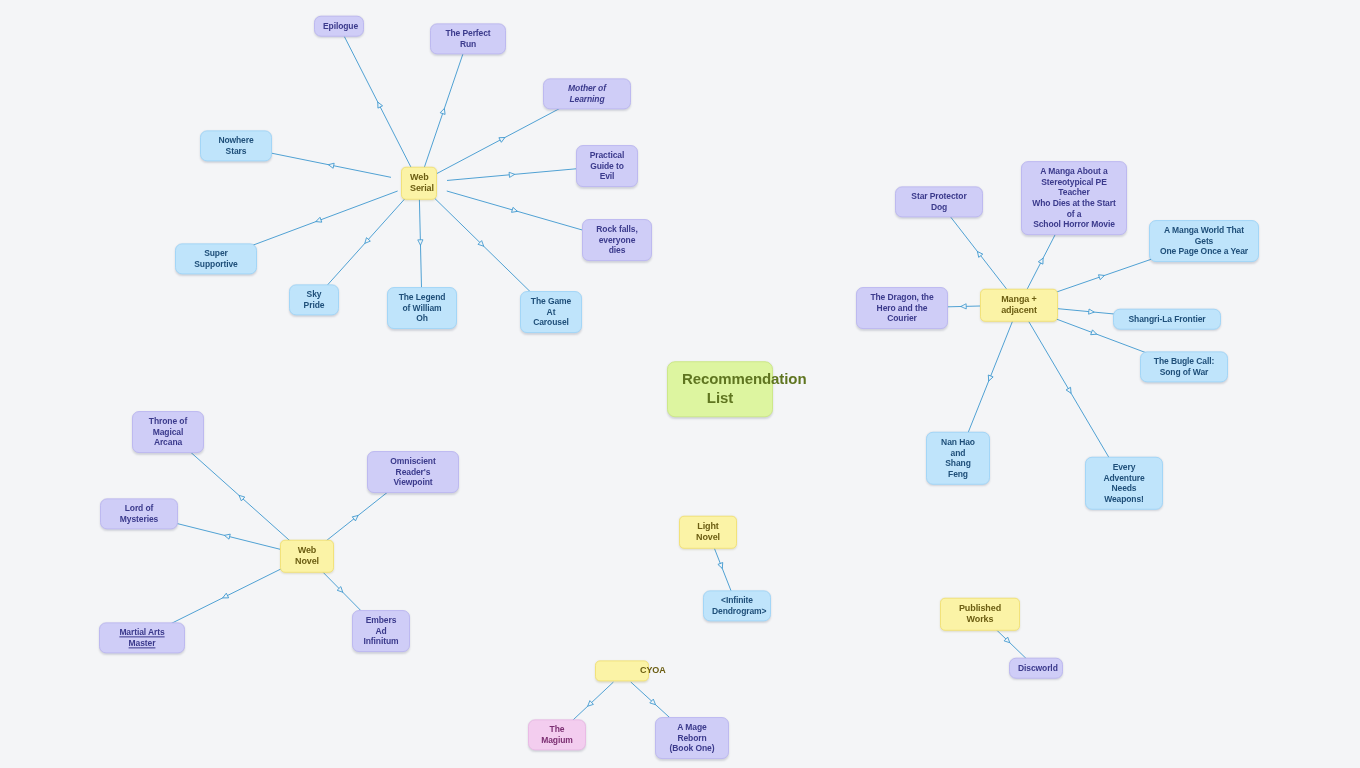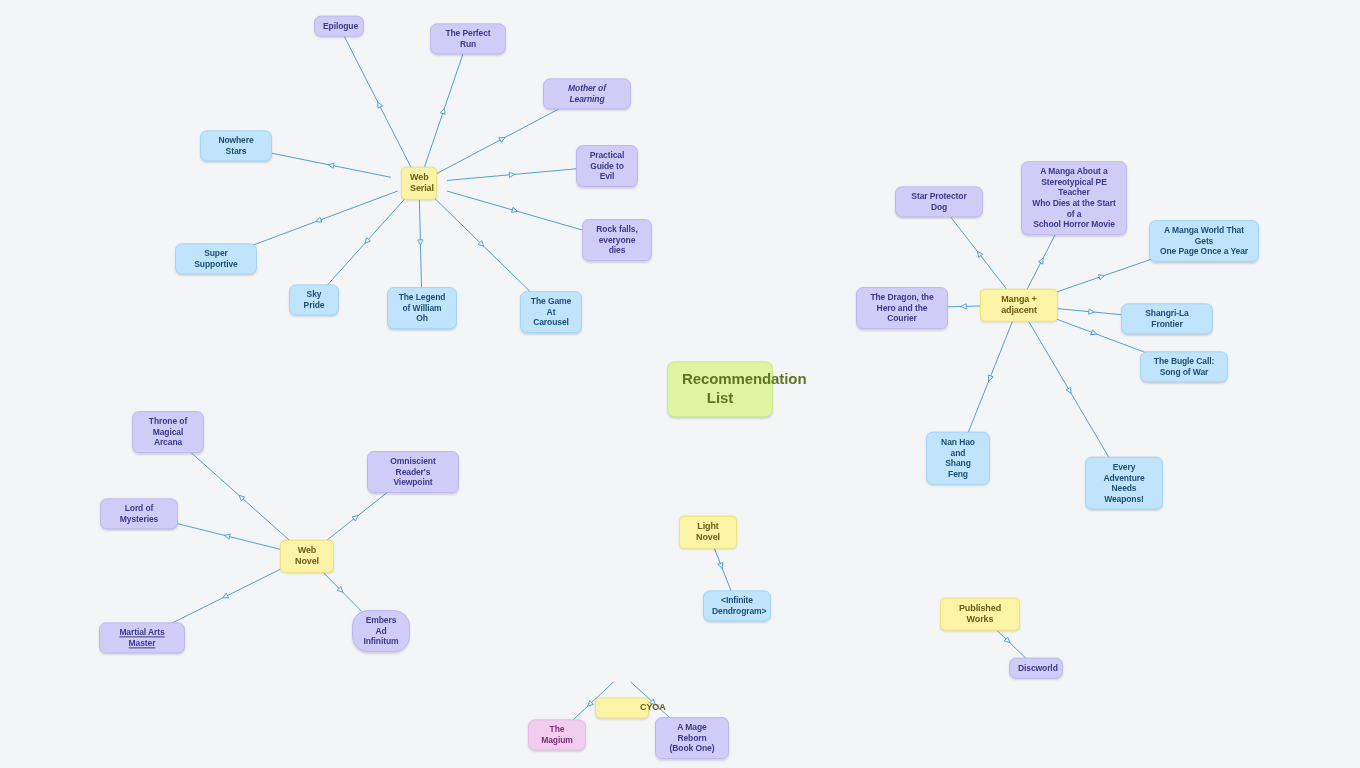--- a/index.html
+++ b/index.html
@@ -188,21 +188,21 @@
         <polygon points="3.2,0 -2.2,2.6 -2.2,-2.6" fill="#eef4f8" stroke="#3d97cf" stroke-width="0.8" transform="translate(1007.4814814814815,640.5) rotate(43.95837332398999)"></polygon>
       </g>
     </svg>
   <div id="node-layer">
       <div class="node root" style="left: 720px; top: 389px; width: 106px;">Recommendation
 List</div>
       <div class="node hub" style="left: 419px; top: 183px; width: 36px;">Web Serial</div>
       <div class="node hub" style="left: 1019px; top: 305px; width: 78px;">Manga + adjacent</div>
       <div class="node hub" style="left: 307px; top: 556px; width: 54px;">Web Novel</div>
       <div class="node hub" style="left: 708px; top: 532px; width: 58px;">Light Novel</div>
-      <div class="node hub" style="left: 622px; top: 708px; width: 18px; padding-left: 44px;">CYOA</div>
+      <div class="node hub" style="left: 622px; top: 671px; width: 18px; padding-left: 44px;">CYOA</div>
       <div class="node hub" style="left: 980px; top: 614px; width: 80px;">Published Works</div>
       <div class="node purple" style="left: 339px; top: 26px; width: 50px;">Epilogue</div>
       <div class="node purple" style="left: 468px; top: 39px; width: 76px;">The Perfect Run</div>
       <div class="node purple" style="left: 587px; top: 94px; width: 88px; font-style: italic;">Mother of Learning</div>
       <div class="node purple" style="left: 607px; top: 166px; width: 62px;">Practical
 Guide to Evil</div>
       <div class="node purple" style="left: 617px; top: 240px; width: 70px;">Rock falls,
 everyone dies</div>
       <div class="node blue" style="left: 551px; top: 312px; width: 62px;">The Game
 At Carousel</div>
@@ -211,34 +211,34 @@
       <div class="node blue" style="left: 314px; top: 300px; width: 50px;">Sky Pride</div>
       <div class="node blue" style="left: 216px; top: 259px; width: 82px;">Super Supportive</div>
       <div class="node blue" style="left: 236px; top: 146px; width: 72px;">Nowhere Stars</div>
       <div class="node purple" style="left: 939px; top: 202px; width: 88px;">Star Protector Dog</div>
       <div class="node purple" style="left: 1074px; top: 198px; width: 106px;">A Manga About a
 Stereotypical PE Teacher
 Who Dies at the Start of a
 School Horror Movie</div>
       <div class="node blue" style="left: 1204px; top: 241px; width: 110px;">A Manga World That Gets
 One Page Once a Year</div>
-      <div class="node blue" style="left: 1167px; top: 319px; width: 92px;">Shangri-La Frontier</div>
+      <div class="node blue" style="left: 1167px; top: 319px; width: 108px;">Shangri-La Frontier</div>
       <div class="node blue" style="left: 1184px; top: 367px; width: 88px;">The Bugle Call:
 Song of War</div>
       <div class="node blue" style="left: 1124px; top: 483px; width: 78px;">Every Adventure
 Needs Weapons!</div>
       <div class="node blue" style="left: 958px; top: 458px; width: 64px;">Nan Hao and
 Shang Feng</div>
       <div class="node purple" style="left: 902px; top: 308px; width: 92px;">The Dragon, the
 Hero and the Courier</div>
       <div class="node purple" style="left: 168px; top: 432px; width: 72px;">Throne of
 Magical Arcana</div>
       <div class="node purple" style="left: 139px; top: 514px; width: 78px;">Lord of Mysteries</div>
       <div class="node purple" style="left: 142px; top: 638px; width: 86px; text-decoration: underline;">Martial Arts Master</div>
-      <div class="node purple" style="left: 381px; top: 631px; width: 58px; border-radius: 16px;">Embers Ad
+      <div class="node purple" style="left: 381px; top: 631px; width: 58px;">Embers Ad
 Infinitum</div>
       <div class="node purple" style="left: 413px; top: 472px; width: 92px;">Omniscient
 Reader's Viewpoint</div>
       <div class="node blue" style="left: 737px; top: 606px; width: 68px;">&lt;Infinite
 Dendrogram&gt;</div>
       <div class="node pink" style="left: 557px; top: 735px; width: 58px;">The Magium</div>
       <div class="node purple" style="left: 692px; top: 738px; width: 74px;">A Mage Reborn
 (Book One)</div>
       <div class="node purple" style="left: 1036px; top: 668px; width: 54px;">Discworld</div>
     </div>

